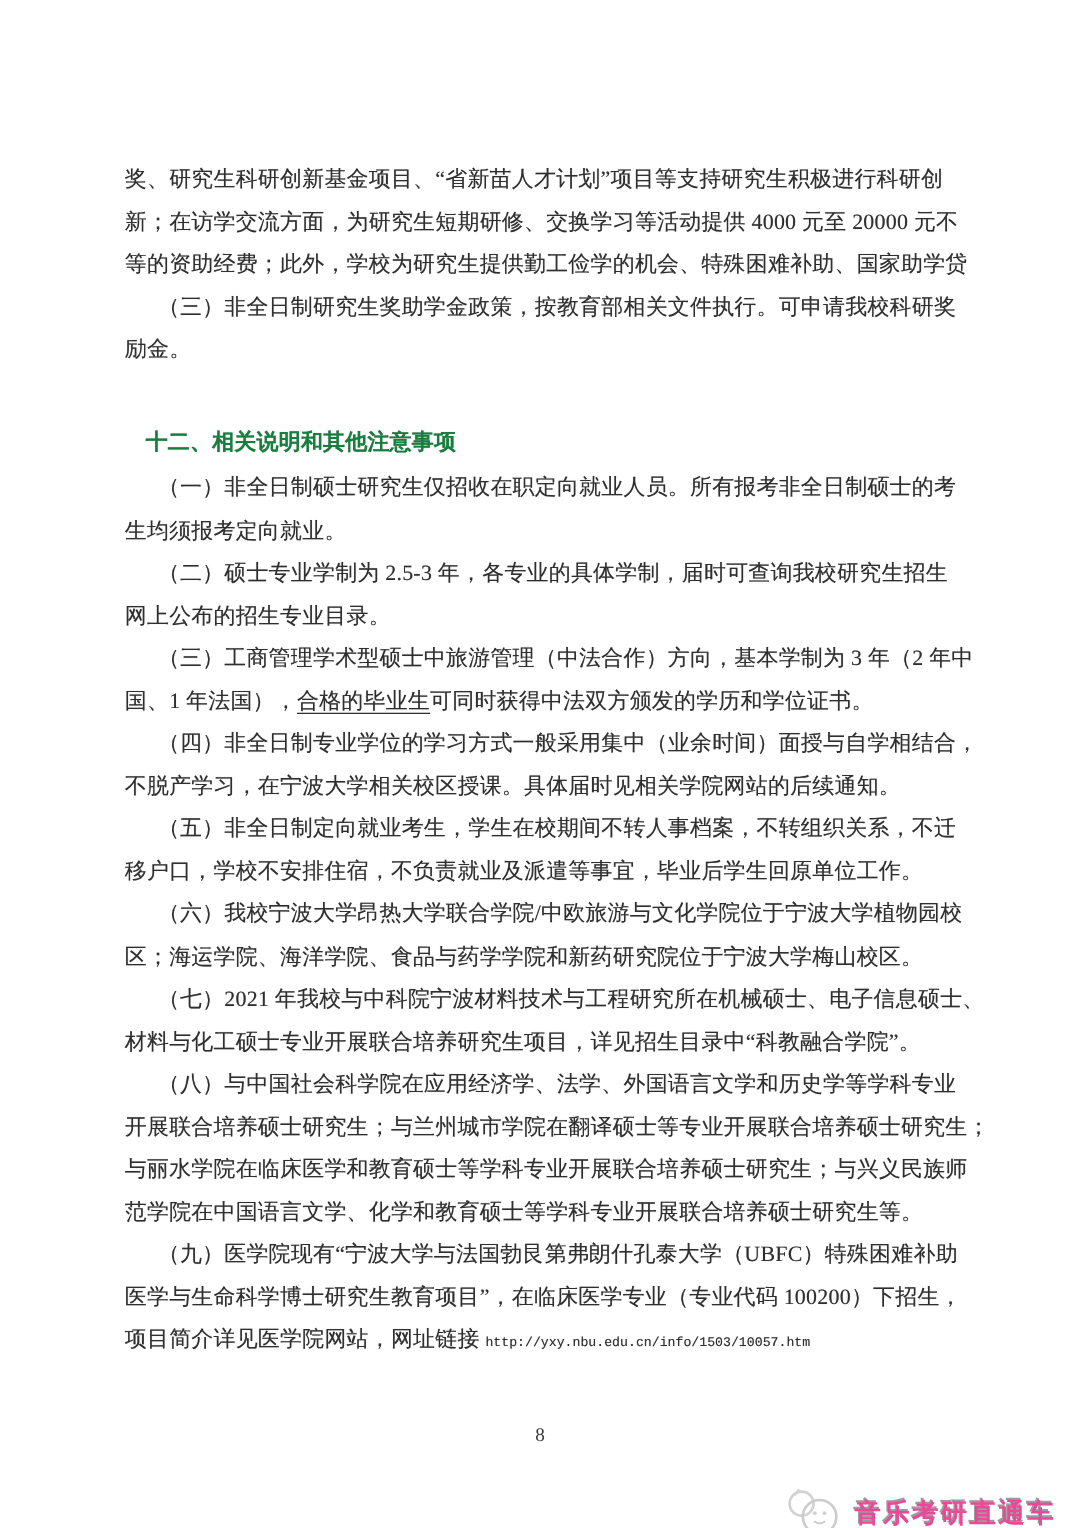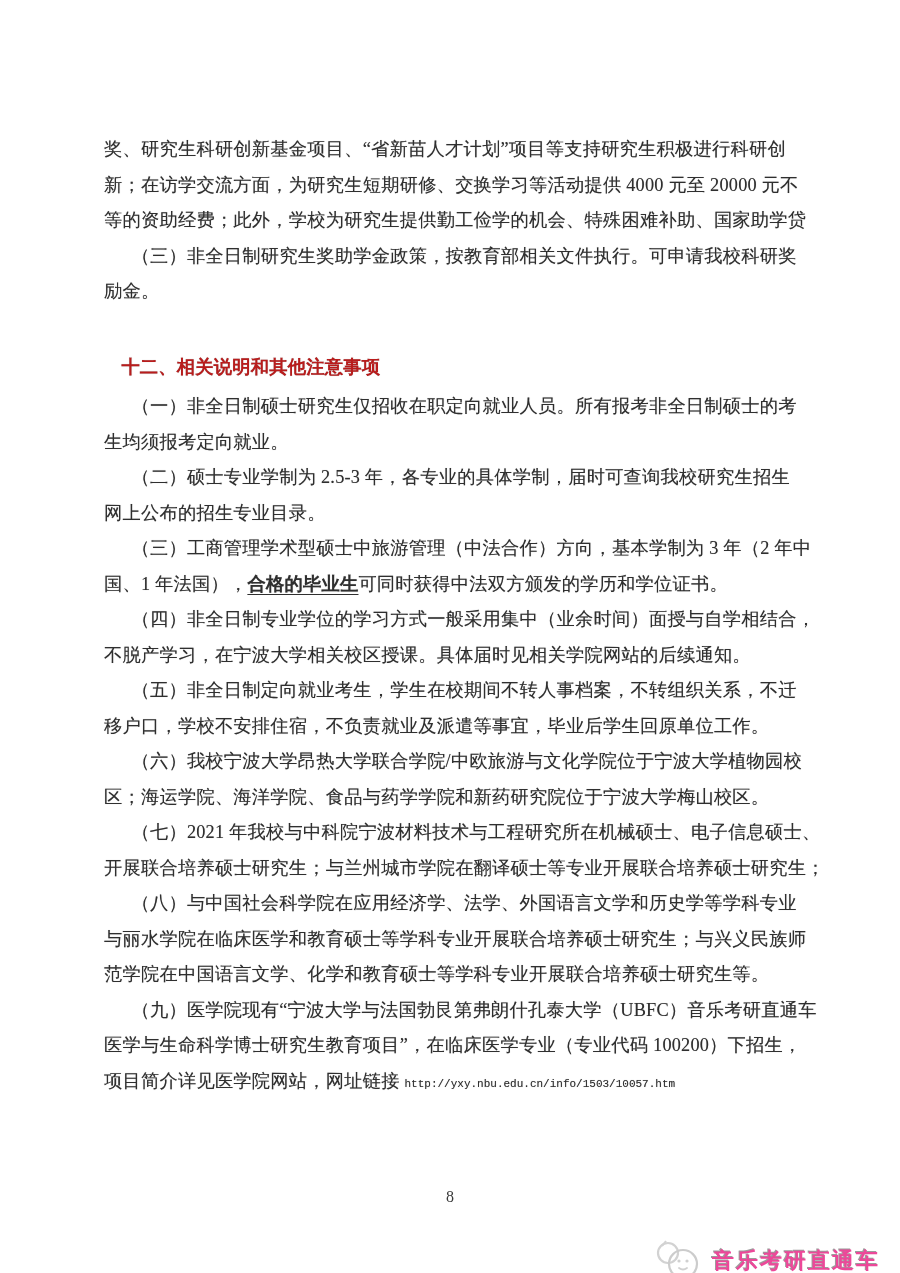--- a/index.html
+++ b/index.html
@@ -22,29 +22,29 @@
   }
   .doc-line {
     font-size: 18.3px;
     line-height: 35.5px;
     letter-spacing: 0.2px;
     white-space: nowrap;
     text-shadow: 0 0 0.7px rgba(40,40,40,0.45);
   }
   .doc-line.indent { text-indent: 1.5em; }
   .doc-line.heading {
-    font-family: Liberation Mono, monospace;
+    font-family: Liberation Serif, serif;
     font-weight: 700;
     text-indent: 0.95em;
     margin-top: 41px;
     margin-bottom: 3px;
-    color: #b91c1c;
+    color: #15803d;
   }
   .seg { display: inline; }
-  .u { text-decoration: underline; text-underline-offset: 4px; font-weight: bold; }
+  .u { text-decoration: underline; text-underline-offset: 4px; }
   .mono {
     font-family: "Liberation Mono", "DejaVu Sans Mono", monospace;
     font-size: 11px;
     letter-spacing: 0;
   }
   .page-number {
     position: absolute;
     top: 1156px;
     left: 0;
     width: 100%;
@@ -88,25 +88,26 @@
       <div class="doc-line"><span class="seg">网上公布的招生专业目录。</span></div>
       <div class="doc-line indent"><span class="seg">（三）工商管理学术型硕士中旅游管理（中法合作）方向，基本学制为 3 年（2 年中</span></div>
       <div class="doc-line"><span class="seg">国、1 年法国），</span><span class="seg u">合格的毕业生</span><span class="seg">可同时获得中法双方颁发的学历和学位证书。</span></div>
       <div class="doc-line indent"><span class="seg">（四）非全日制专业学位的学习方式一般采用集中（业余时间）面授与自学相结合，</span></div>
       <div class="doc-line"><span class="seg">不脱产学习，在宁波大学相关校区授课。具体届时见相关学院网站的后续通知。</span></div>
       <div class="doc-line indent"><span class="seg">（五）非全日制定向就业考生，学生在校期间不转人事档案，不转组织关系，不迁</span></div>
       <div class="doc-line"><span class="seg">移户口，学校不安排住宿，不负责就业及派遣等事宜，毕业后学生回原单位工作。</span></div>
       <div class="doc-line indent"><span class="seg">（六）我校宁波大学昂热大学联合学院/中欧旅游与文化学院位于宁波大学植物园校</span></div>
       <div class="doc-line"><span class="seg">区；海运学院、海洋学院、食品与药学学院和新药研究院位于宁波大学梅山校区。</span></div>
       <div class="doc-line indent"><span class="seg">（七）2021 年我校与中科院宁波材料技术与工程研究所在机械硕士、电子信息硕士、</span></div>
+      <div class="doc-line"><span class="seg">材料与化工硕士专业开展联合培养研究生项目，详见招生目录中“科教融合学院”。</span></div>
+      <div class="doc-line indent"><span class="seg">（八）与中国社会科学院在应用经济学、法学、外国语言文学和历史学等学科专业</span></div>
       <div class="doc-line"><span class="seg">开展联合培养硕士研究生；与兰州城市学院在翻译硕士等专业开展联合培养硕士研究生；</span></div>
-      <div class="doc-line indent"><span class="seg">（八）与中国社会科学院在应用经济学、法学、外国语言文学和历史学等学科专业</span></div>
       <div class="doc-line"><span class="seg">与丽水学院在临床医学和教育硕士等学科专业开展联合培养硕士研究生；与兴义民族师</span></div>
       <div class="doc-line"><span class="seg">范学院在中国语言文学、化学和教育硕士等学科专业开展联合培养硕士研究生等。</span></div>
-      <div class="doc-line indent"><span class="seg">（九）医学院现有“宁波大学与法国勃艮第弗朗什孔泰大学（UBFC）音乐考研直通车</span></div>
+      <div class="doc-line indent"><span class="seg">（九）医学院现有“宁波大学与法国勃艮第弗朗什孔泰大学（UBFC）特殊困难补助</span></div>
       <div class="doc-line"><span class="seg">医学与生命科学博士研究生教育项目”，在临床医学专业（专业代码 100200）下招生，</span></div>
       <div class="doc-line"><span class="seg">项目简介详见医学院网站，网址链接 </span><span class="seg mono">http://yxy.nbu.edu.cn/info/1503/10057.htm</span></div>
     </div>
 
   <div class="page-number">8</div>
 
   <div class="watermark">
     <span class="wm-logo">
       <svg width="50" height="46" viewBox="0 0 50 46" aria-hidden="true">
         <circle cx="14" cy="15" r="10" fill="none" stroke="#d2d2d2" stroke-width="2.2"></circle>

